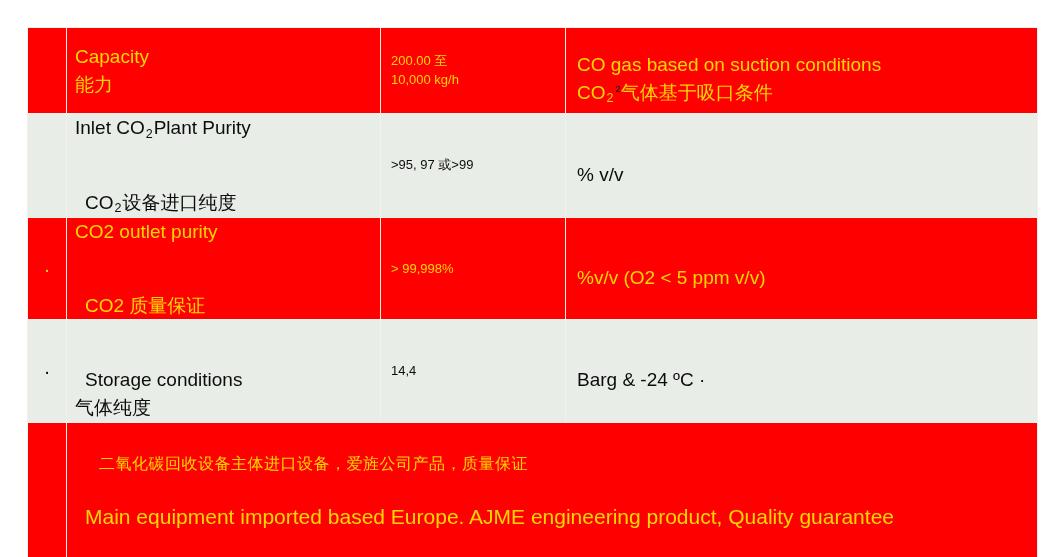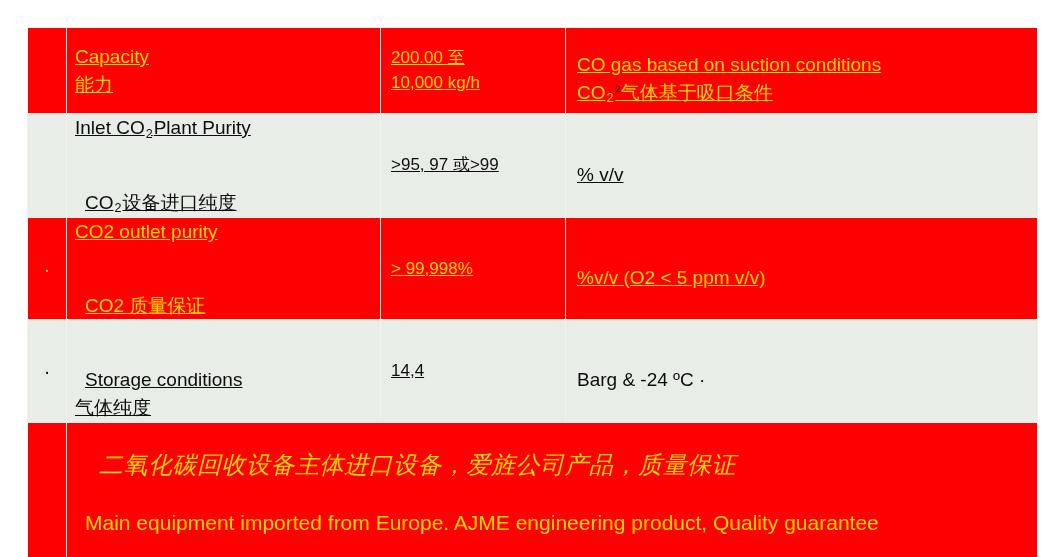--- a/index.html
+++ b/index.html
@@ -49,30 +49,30 @@
   .row-outlet   { height: 95px; }
   .row-storage  { height: 90px; }
   .row-footer   { height: 139px; }
 
   .cell-inner {
     display: block;
     line-height: 1.45;
     white-space: nowrap;
   }
 
-  .line { display: block; text-decoration: underline; }
+  .line { display: block; }
 
   .lbl {
     font-size: 19px;
     padding-left: 8px;
   }
   .lbl .line.indent { padding-left: 10px; margin-top: 46px; }
 
   .val {
-    font-size: 17px;
+    font-size: 13px;
     padding-left: 10px;
   }
 
   .unit {
     font-size: 19px;
     padding-left: 11px;
     margin-top: 18px;
   }
 
   .bullet {
@@ -102,25 +102,24 @@
   .footer-cell {
     background: #ff0000;
     color: #ffd700;
   }
   .footer-inner {
     display: block;
     padding-left: 18px;
   }
   .footer-cn {
     display: block;
-    font-size: 24px;
+    font-size: 16px;
     padding-left: 14px;
     margin-bottom: 30px;
     letter-spacing: 0.5px;
-    font-style: italic;
   }
   .footer-en {
     display: block;
     font-size: 21px;
   }
 </style>
 </head>
 <body>
 
 <table id="spec-table">
@@ -218,19 +217,19 @@
       <td>
         <span class="cell-inner unit">Barg &amp; -24 ºC ·</span>
       </td>
     </tr>
 
     <tr class="band-red row-footer">
       <td class="bullet"></td>
       <td class="footer-cell" colspan="3">
         <span class="footer-inner">
           <span class="footer-cn">二氧化碳回收设备主体进口设备，爱旌公司产品，质量保证</span>
-          <span class="footer-en">Main equipment imported from Europe. AJME engineering product, Quality guarantee</span>
+          <span class="footer-en">Main equipment imported based Europe. AJME engineering product, Quality guarantee</span>
         </span>
       </td>
     </tr>
 
   </tbody>
 </table>
 
 </body></html>

